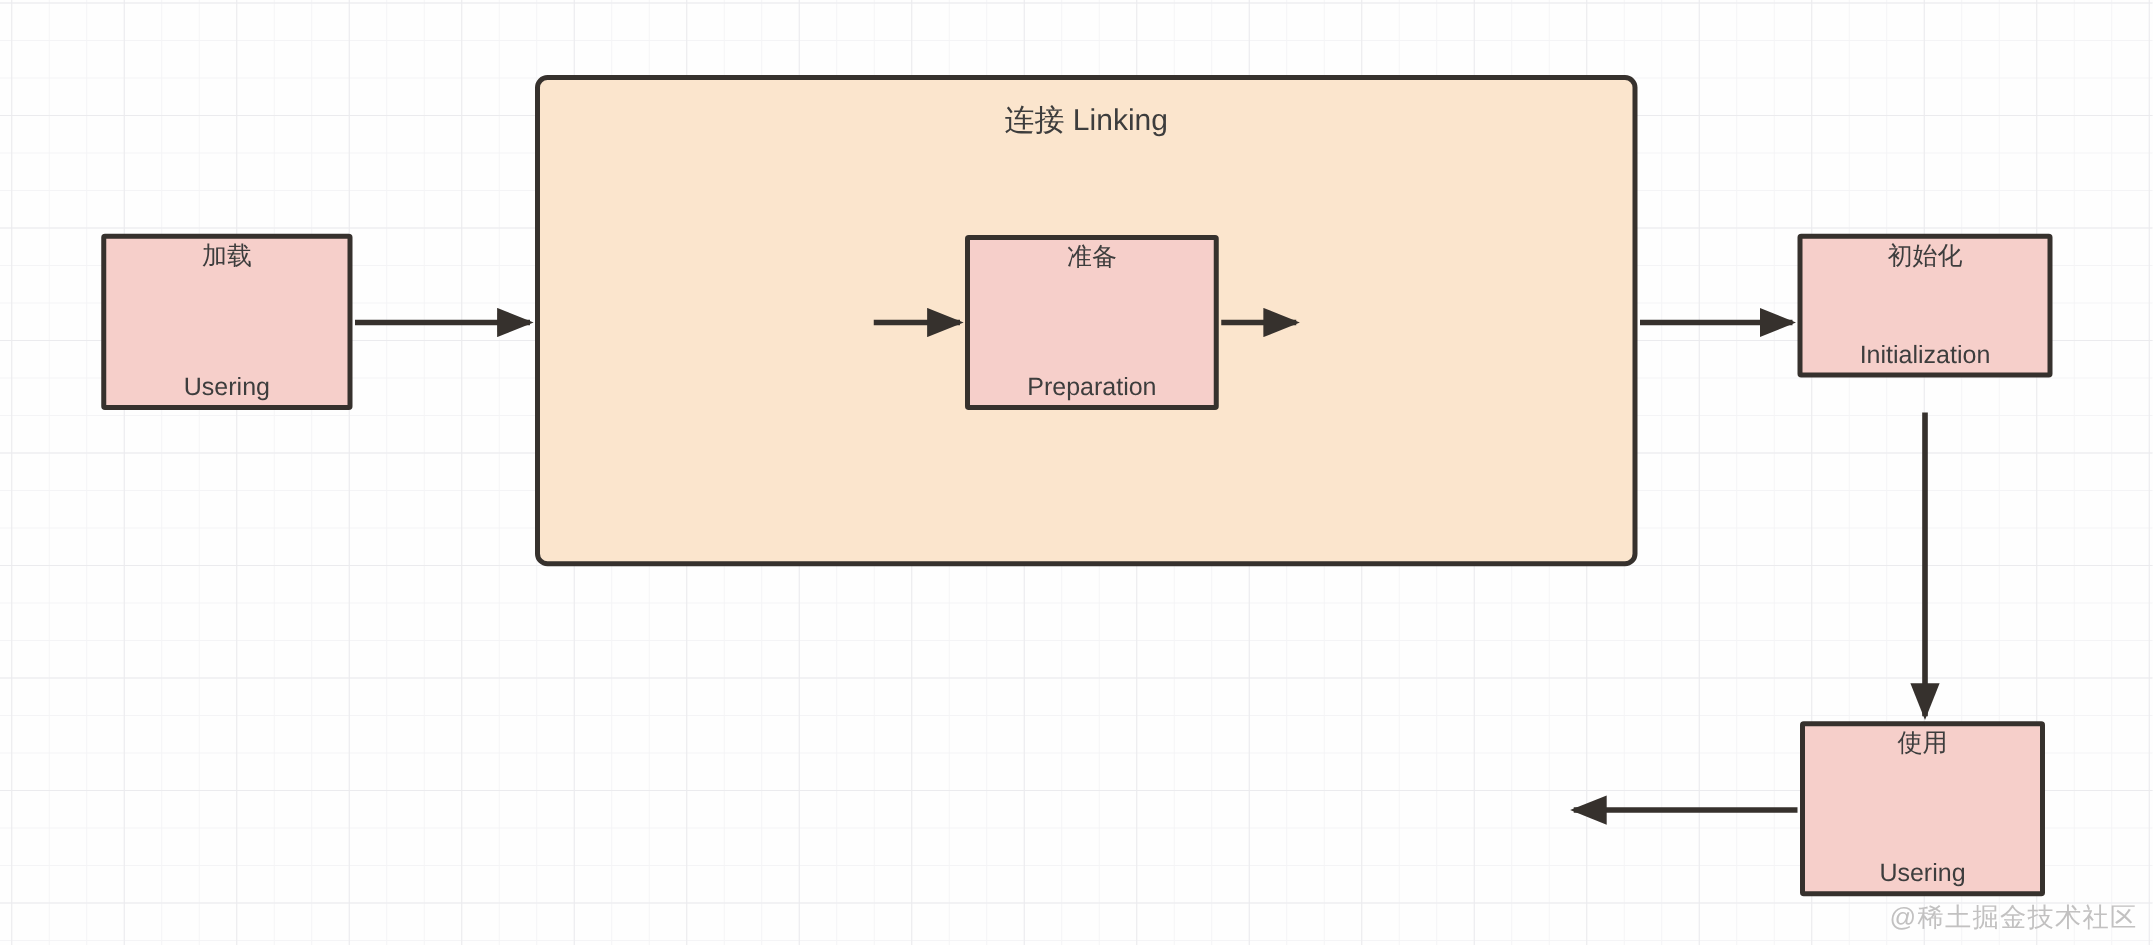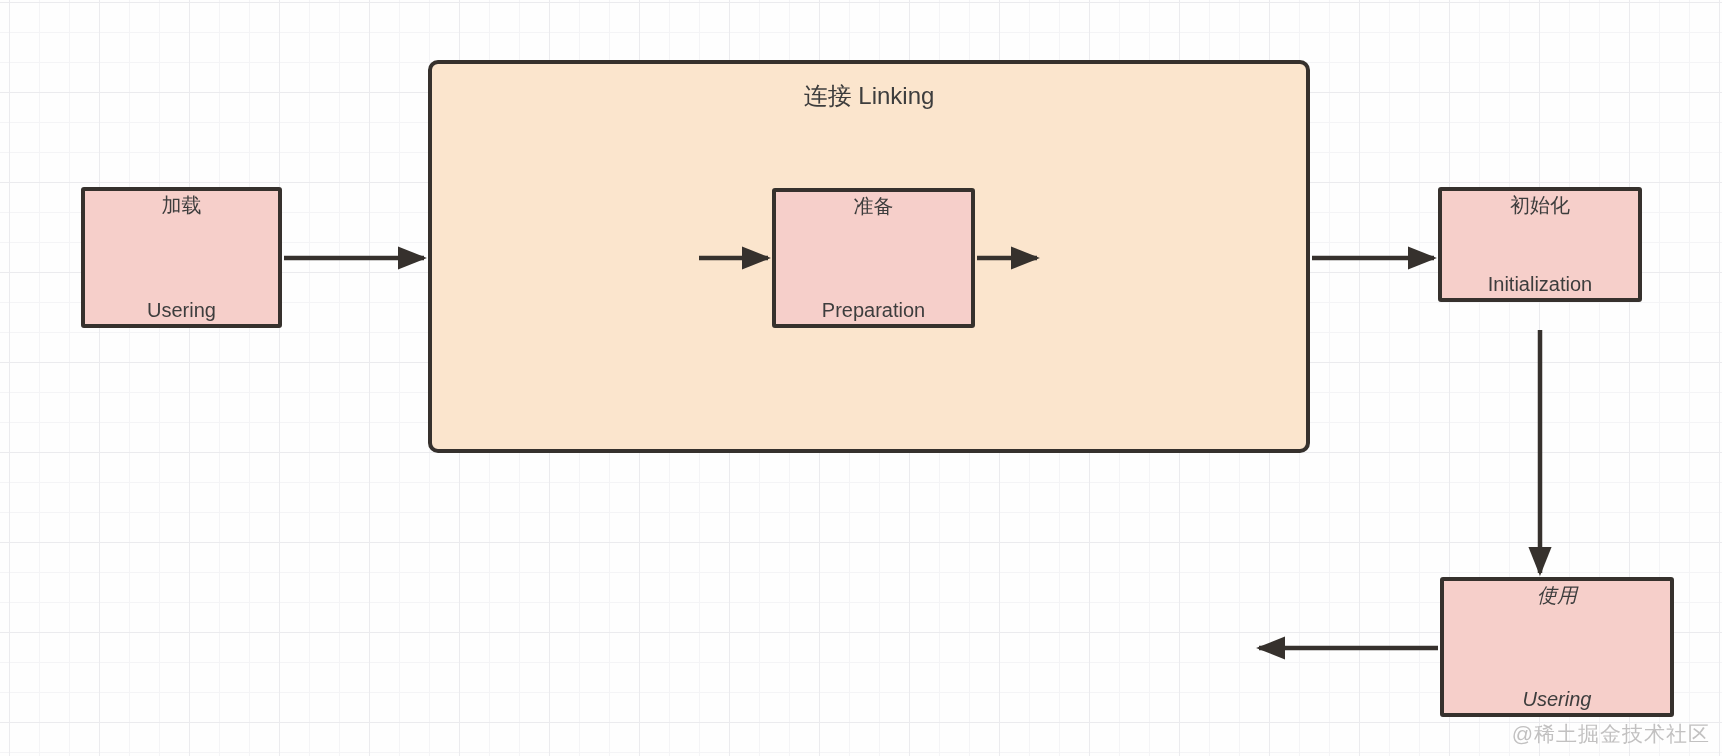--- a/index.html
+++ b/index.html
@@ -50,21 +50,21 @@
     text-align: center;
     font-size: 20px;
     line-height: 1.42;
     color: #3d3d3d;
   }
   .node-loading        { left: 81px;   top: 187px; width: 201px; height: 141px; }
   .node-verification   { left: 493px;  top: 185px; width: 204px; height: 143px; }
   .node-preparation    { left: 772px;  top: 188px; width: 203px; height: 140px; }
   .node-resolution     { left: 1041px; top: 188px; width: 199px; height: 140px; }
   .node-initialization { left: 1438px; top: 187px; width: 204px; height: 115px; }
-  .node-usering        { left: 1440px; top: 577px; width: 234px; height: 140px; font-style: italic; }
+  .node-usering        { left: 1440px; top: 577px; width: 196px; height: 140px; }
   .node-unloading      { left: 1077px; top: 577px; width: 176px; height: 140px; }
 
   .arrows {
     position: absolute;
     left: 0; top: 0;
     width: 1722px; height: 756px;
     pointer-events: none;
   }
   .arrow-line {
     stroke: #36312d;

